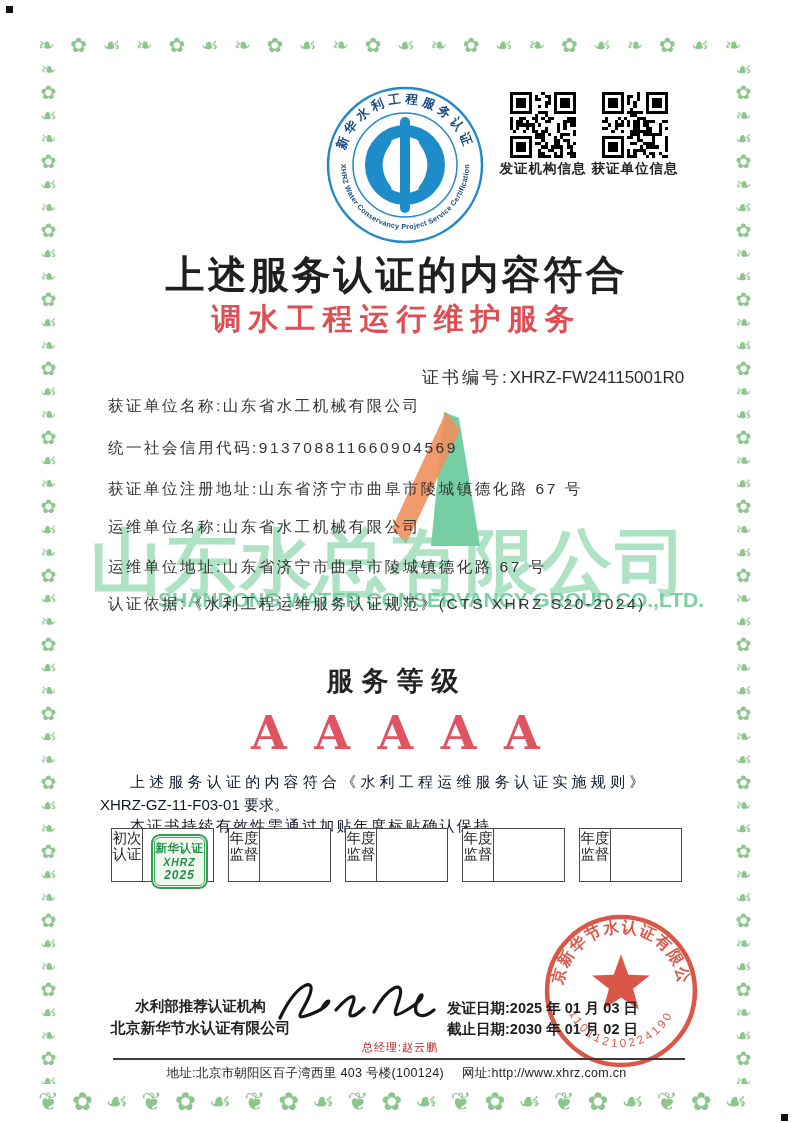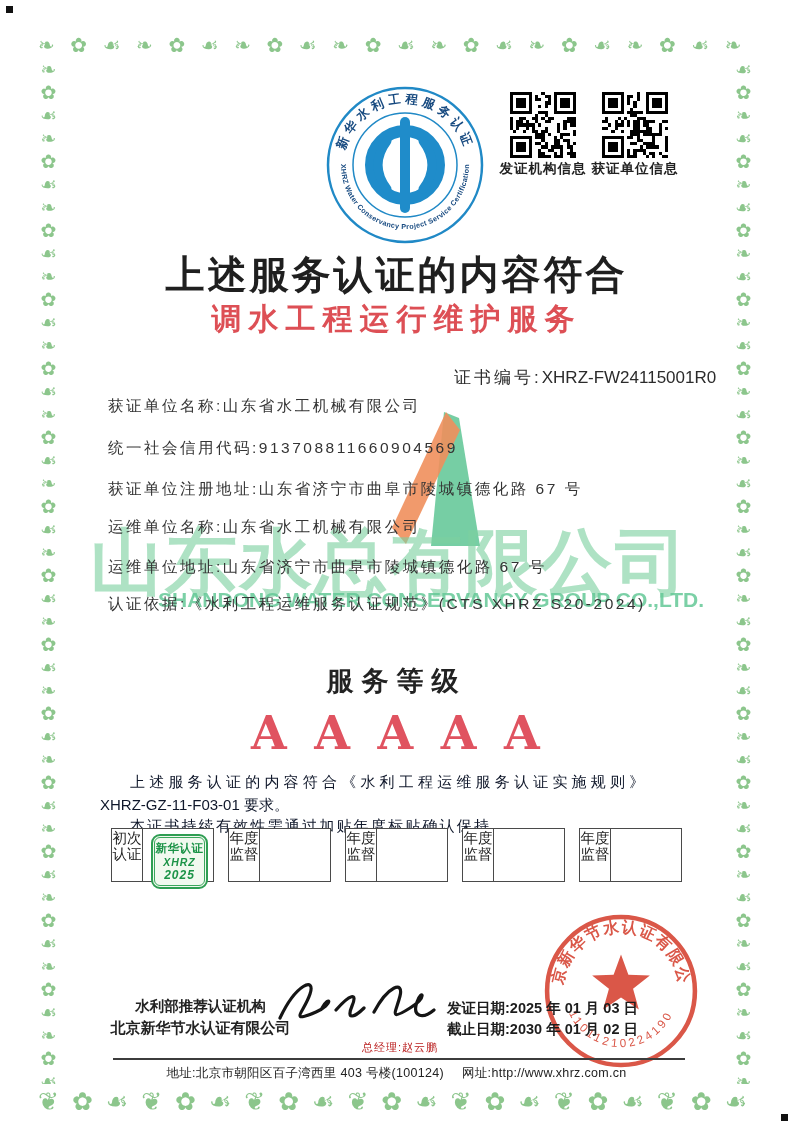--- a/index.html
+++ b/index.html
@@ -345,21 +345,21 @@
         <rect x="16" y="20" width="1" height="1"></rect>
         <rect x="19" y="20" width="1" height="1"></rect>
         <rect x="20" y="20" width="1" height="1"></rect>
       </svg></div>
   <div class="abs qr-label" style="left:488px;top:160px;">发证机构信息</div>
   <div class="abs qr-label" style="left:580px;top:160px;">获证单位信息</div>
 
   <div class="abs title" style="top:248px;">上述服务认证的内容符合</div>
   <div class="abs subtitle" style="top:299px;">调水工程运行维护服务</div>
 
-  <div class="abs certno" style="left:454px;top:366px;">
+  <div class="abs certno" style="left:422px;top:366px;">
     <span class="lbl">证书编号:</span><span>XHRZ-FW24115001R0</span>
   </div>
 
   <svg class="abs" style="left:386px;top:408px;width:100px;height:140px;z-index:1;" viewBox="0 0 100 140">
     <polygon points="58,4 73,10 94,138 45,138" fill="#5ec594" opacity="0.85"></polygon>
     <polygon points="60,4 74,22 20,136 6,120" fill="#ef8f5c" opacity="0.9"></polygon>
   </svg>
 
   <div class="abs wm-cn" style="top:515px;">山东水总有限公司</div>
   <div class="abs wm-en" style="top:588px;">SHANDONG WATER CONSERVANCY GROUP CO.,LTD.</div>

